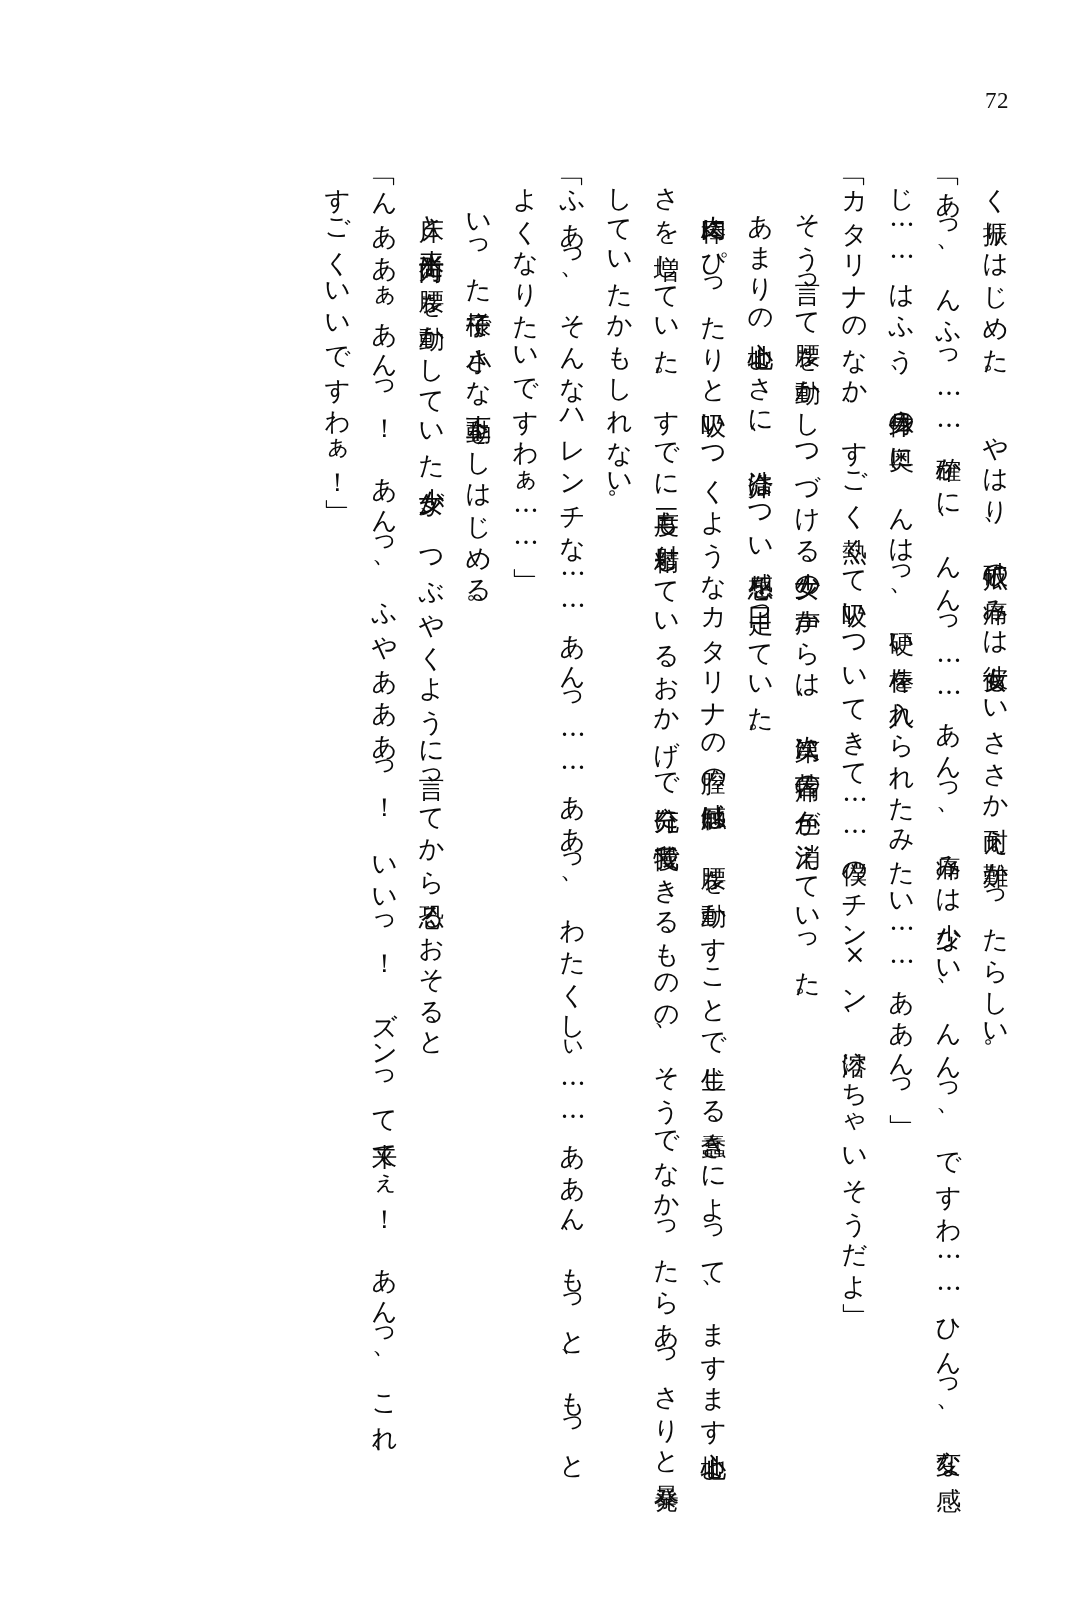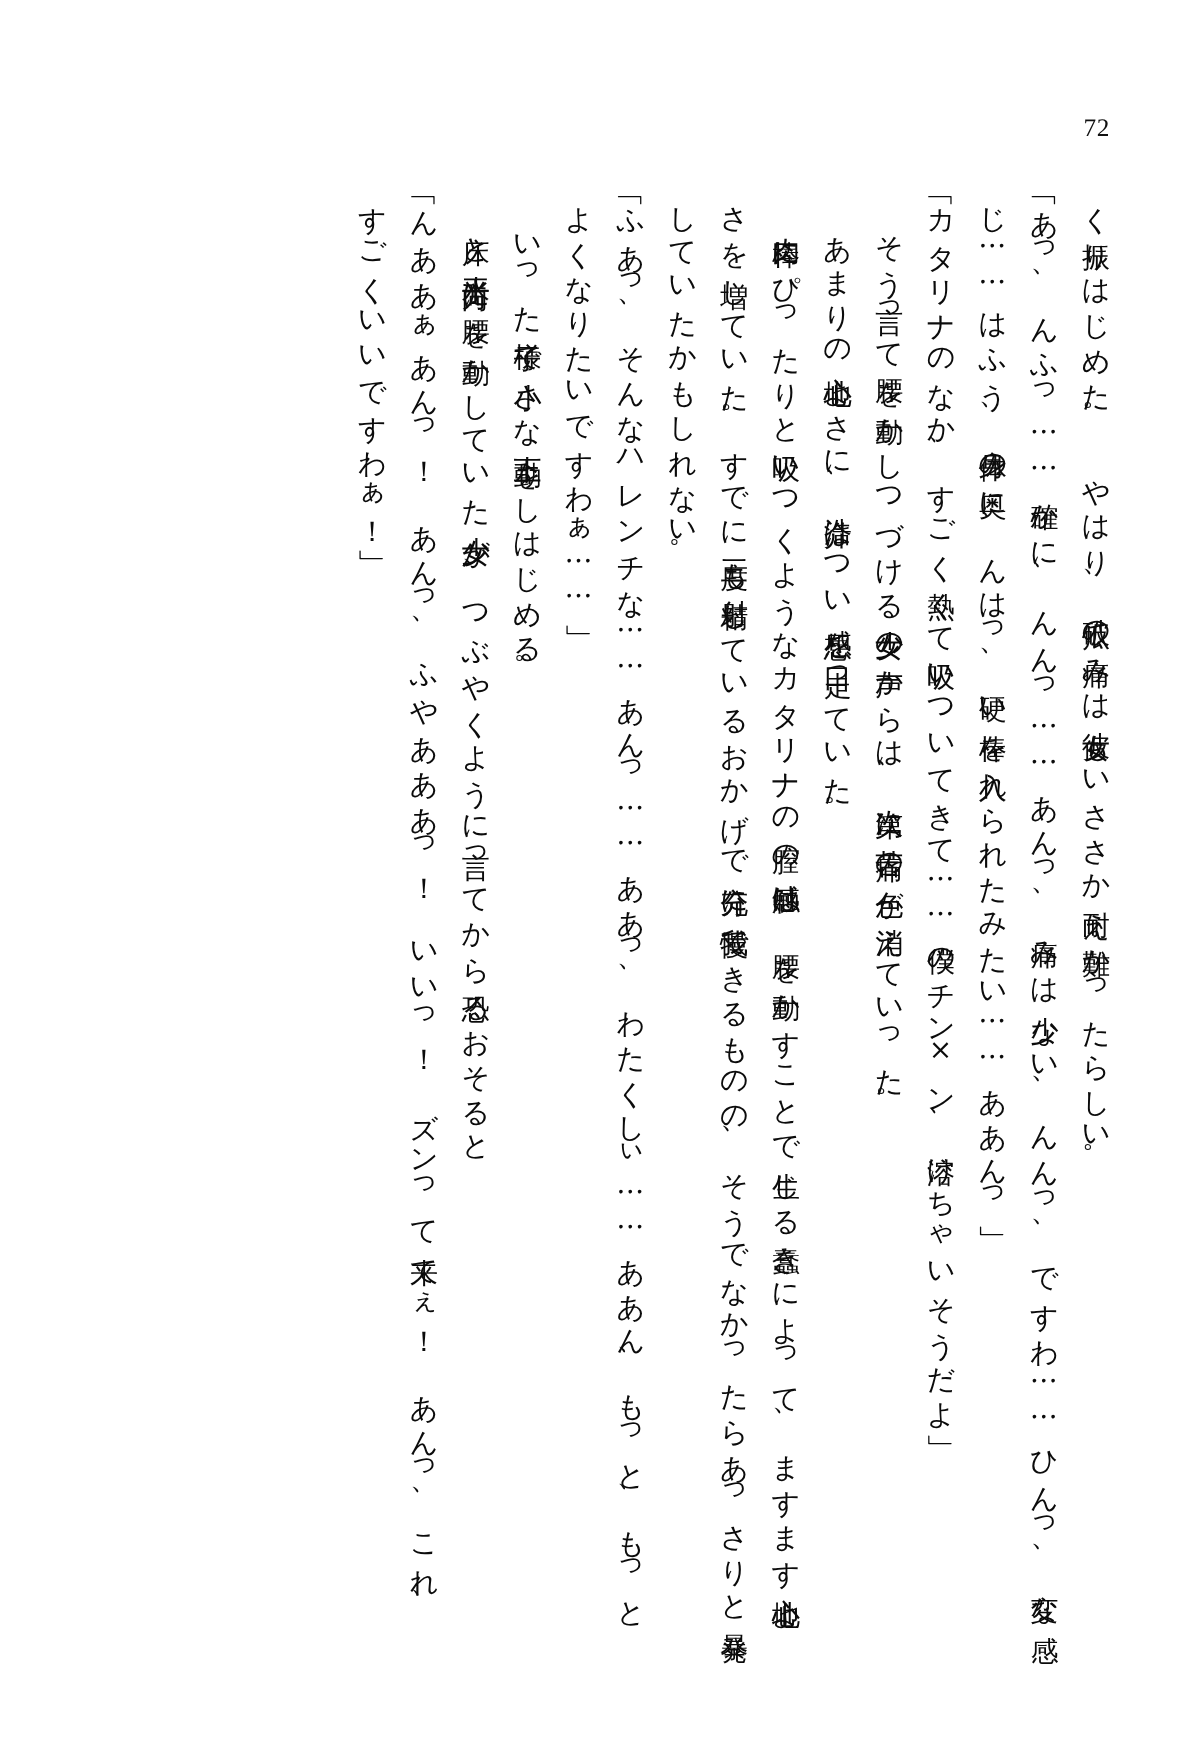--- a/index.html
+++ b/index.html
@@ -13,21 +13,21 @@
   .page {
     position: relative;
     width: 1081px;
     height: 1600px;
     background: #ffffff;
     overflow: hidden;
     box-sizing: border-box;
   }
   .page-number {
     position: absolute;
-    top: 104px;
+    top: 88px;
     right: 72px;
     font-size: 23px;
     color: #111111;
     letter-spacing: 0.5px;
     font-family: "Liberation Serif", "DejaVu Serif", serif;
   }
   .body-text {
     position: absolute;
     top: 170px;
     right: 62px;

